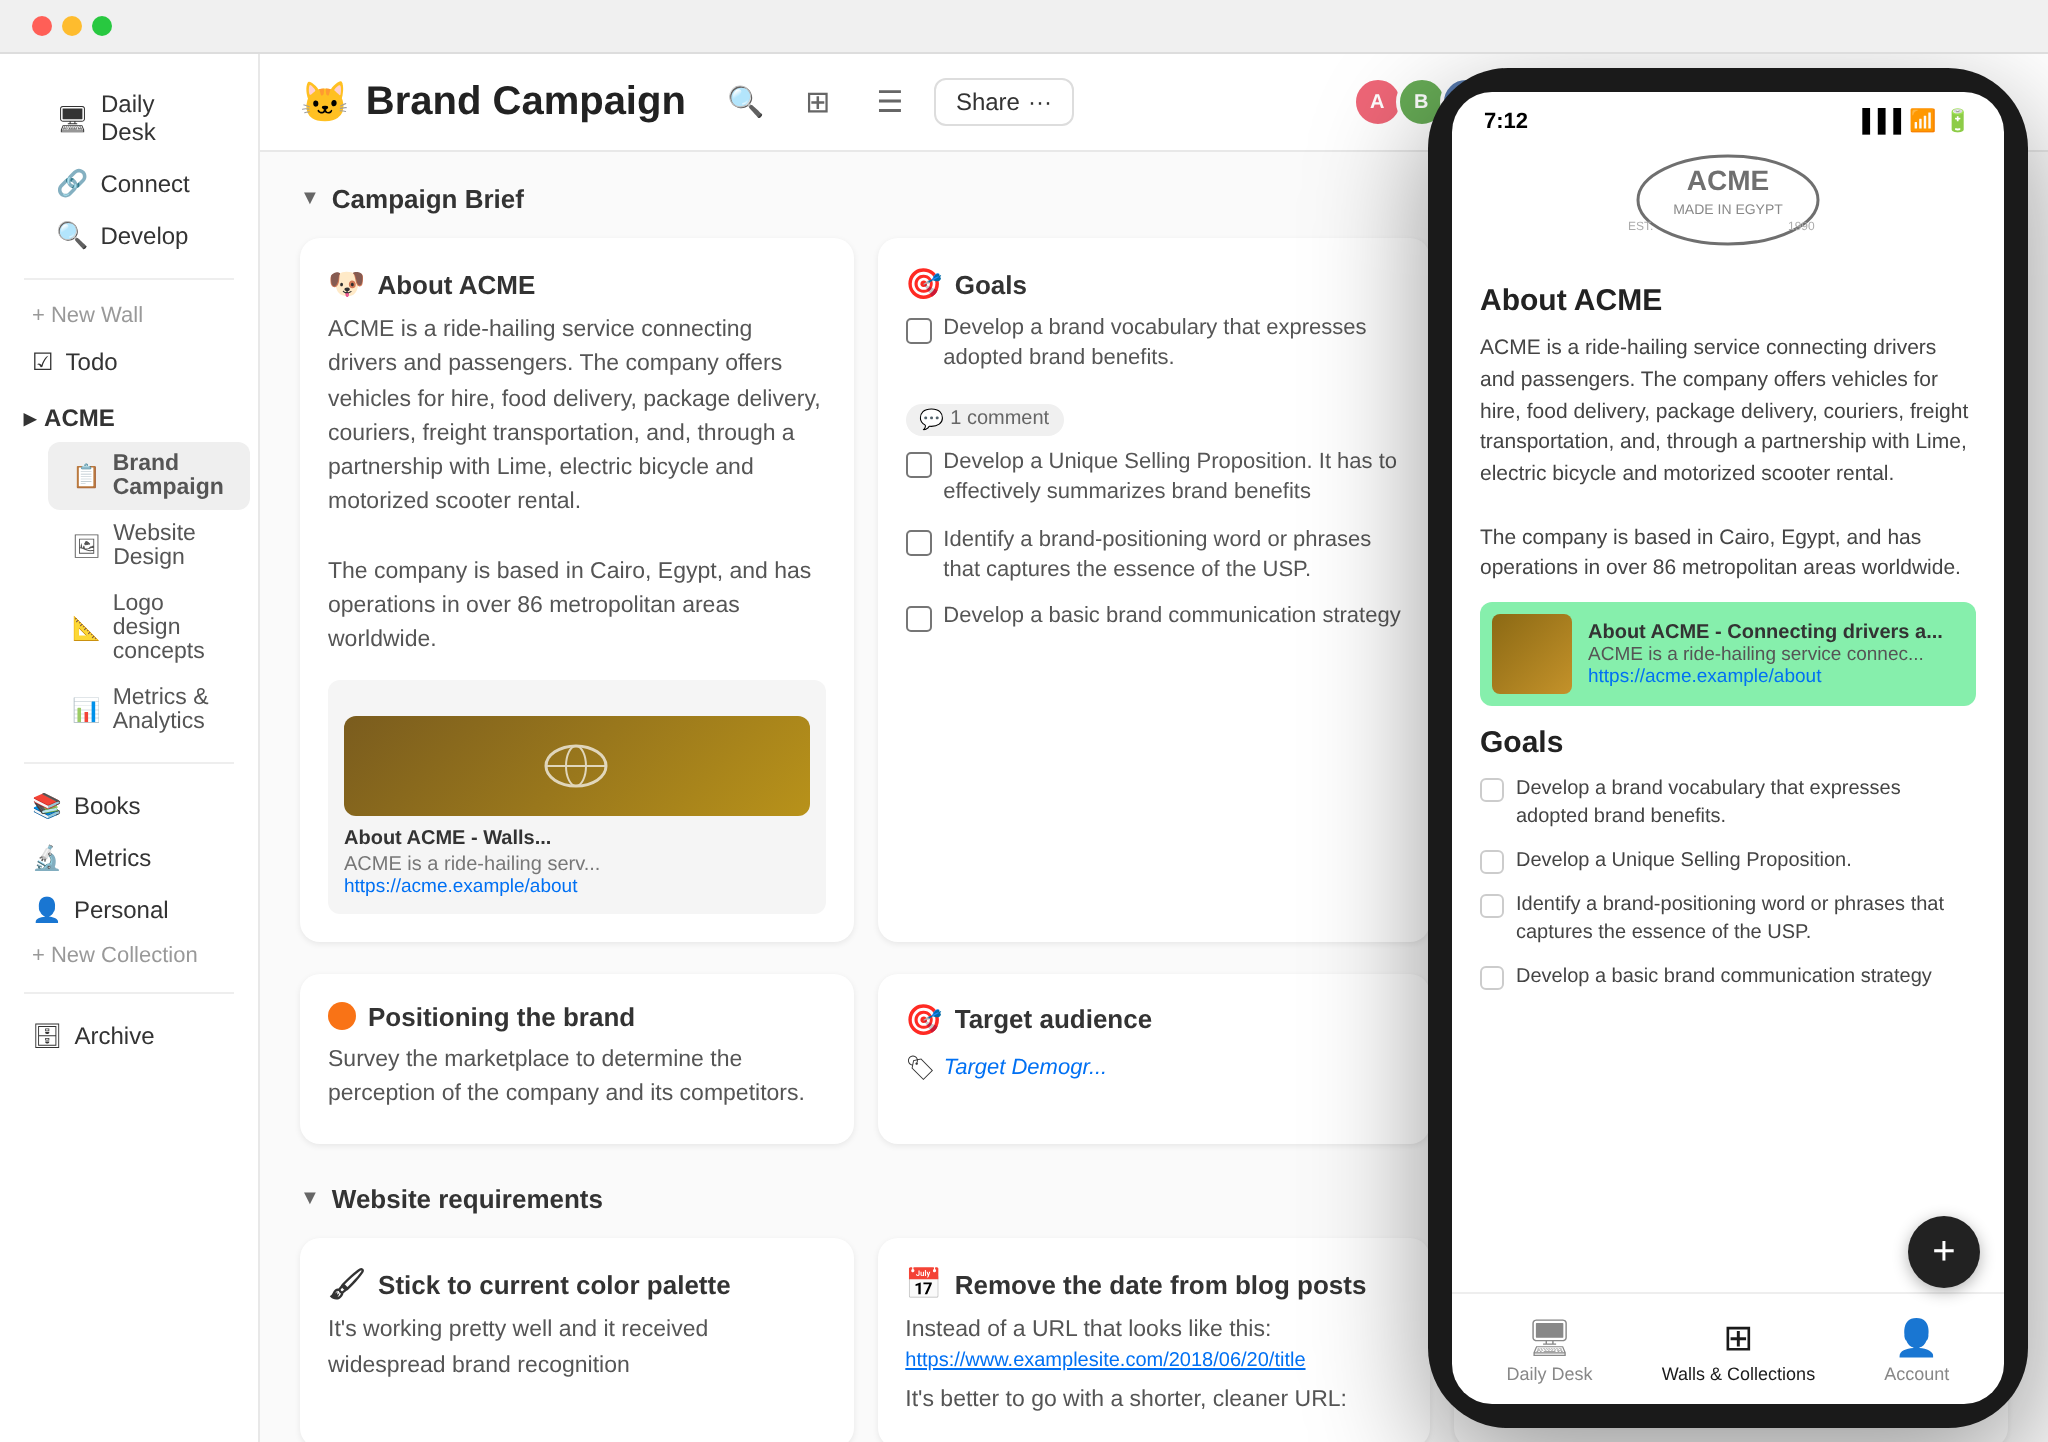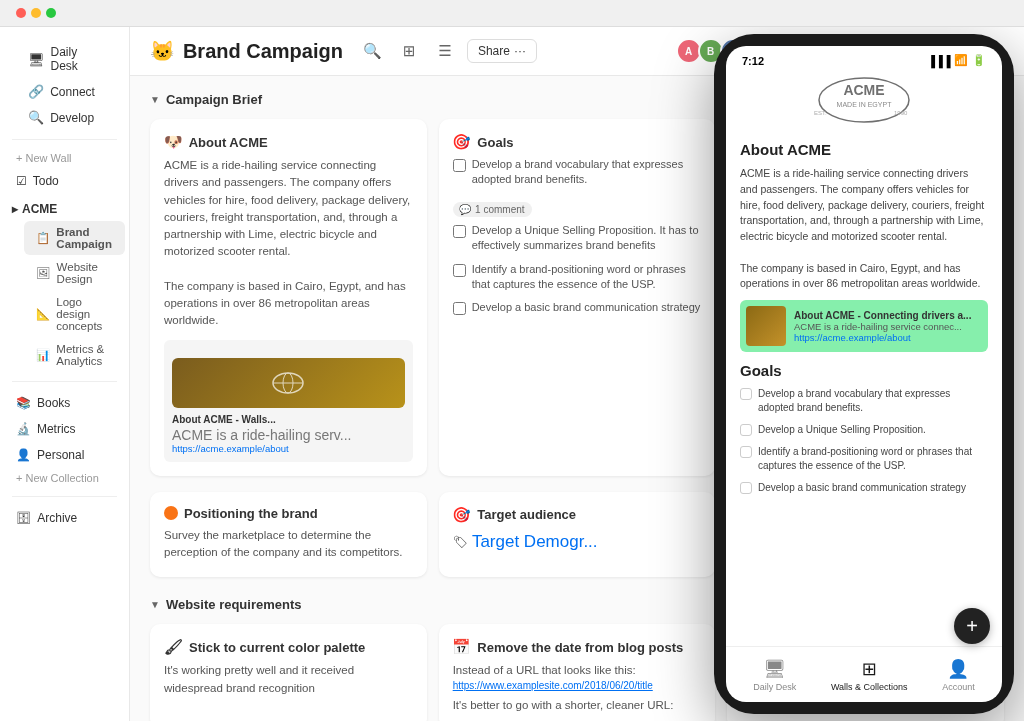--- a/index.html
+++ b/index.html
@@ -504,21 +504,21 @@
               <div class="card-text">ACME is a ride-hailing service connecting drivers and passengers. The company offers vehicles for hire, food delivery, package delivery, couriers, freight transportation, and, through a partnership with Lime, electric bicycle and motorized scooter rental.<br><br>The company is based in Cairo, Egypt, and has operations in over 86 metropolitan areas worldwide.</div>
               <div class="card-link-preview">
                 <div class="card-thumb" style="height:50px;margin-bottom:6px;background:linear-gradient(135deg,#7a5c1e,#b8921a);">
                   <svg width="40" height="30" viewBox="0 0 40 30" fill="none" style="opacity:0.7;">
                     <ellipse cx="20" cy="15" rx="15" ry="10" stroke="#fff" stroke-width="1.5" fill="none"></ellipse>
                     <line x1="5" y1="15" x2="35" y2="15" stroke="#fff" stroke-width="1"></line>
                     <ellipse cx="20" cy="15" rx="5" ry="10" stroke="#fff" stroke-width="1" fill="none"></ellipse>
                   </svg>
                 </div>
                 <div class="link-title">About ACME - Walls...</div>
-                <div style="font-size:14px;color:#777;">ACME is a ride-hailing serv...</div>
+                <div style="font-size:10px;color:#777;">ACME is a ride-hailing serv...</div>
                 <div class="link-url">https://acme.example/about</div>
               </div>
             </div>
 
             <div class="card goals-card">
               <div class="card-title">
                 <span class="card-emoji">🎯</span>
                 <span>Goals</span>
               </div>
               <div class="checkbox-item">
@@ -565,21 +565,21 @@
               <div class="card-text">Survey the marketplace to determine the perception of the company and its competitors.</div>
             </div>
 
             <div class="card target-card">
               <div class="card-title">
                 <span class="card-emoji">🎯</span>
                 <span>Target audience</span>
               </div>
               <div style="display:flex;align-items:center;gap:4px;margin-top:8px;">
                 <span style="font-size:12px;">🏷</span>
-                <span style="font-size:17px;color:#0070f3;">Target Demogr...</span>
+                <span style="font-size:11px;color:#0070f3;font-style:italic;">Target Demogr...</span>
               </div>
             </div>
 
             <div class="card" style="opacity:0.4;">
               <div class="card-text">...d consist of a aign that starts ed brand tatement</div>
               <div class="card-text" style="margin-top:6px;">...mize CAP's</div>
             </div>
           </div>
         </div>
 

